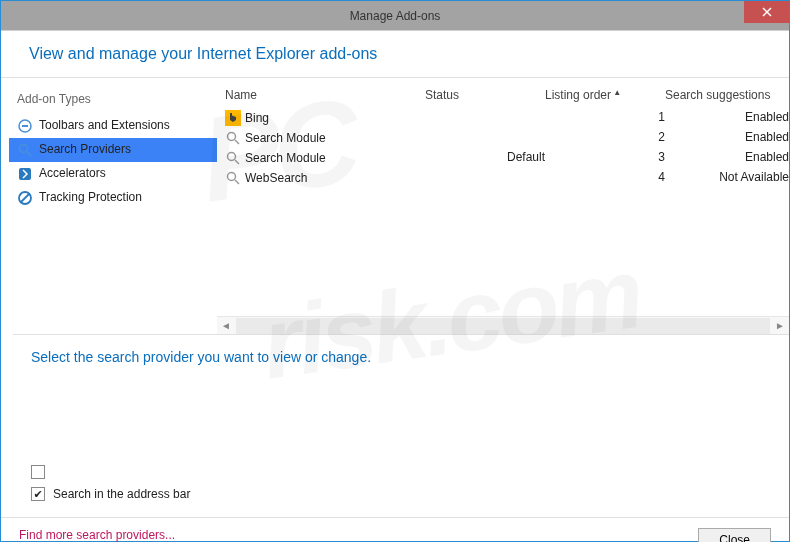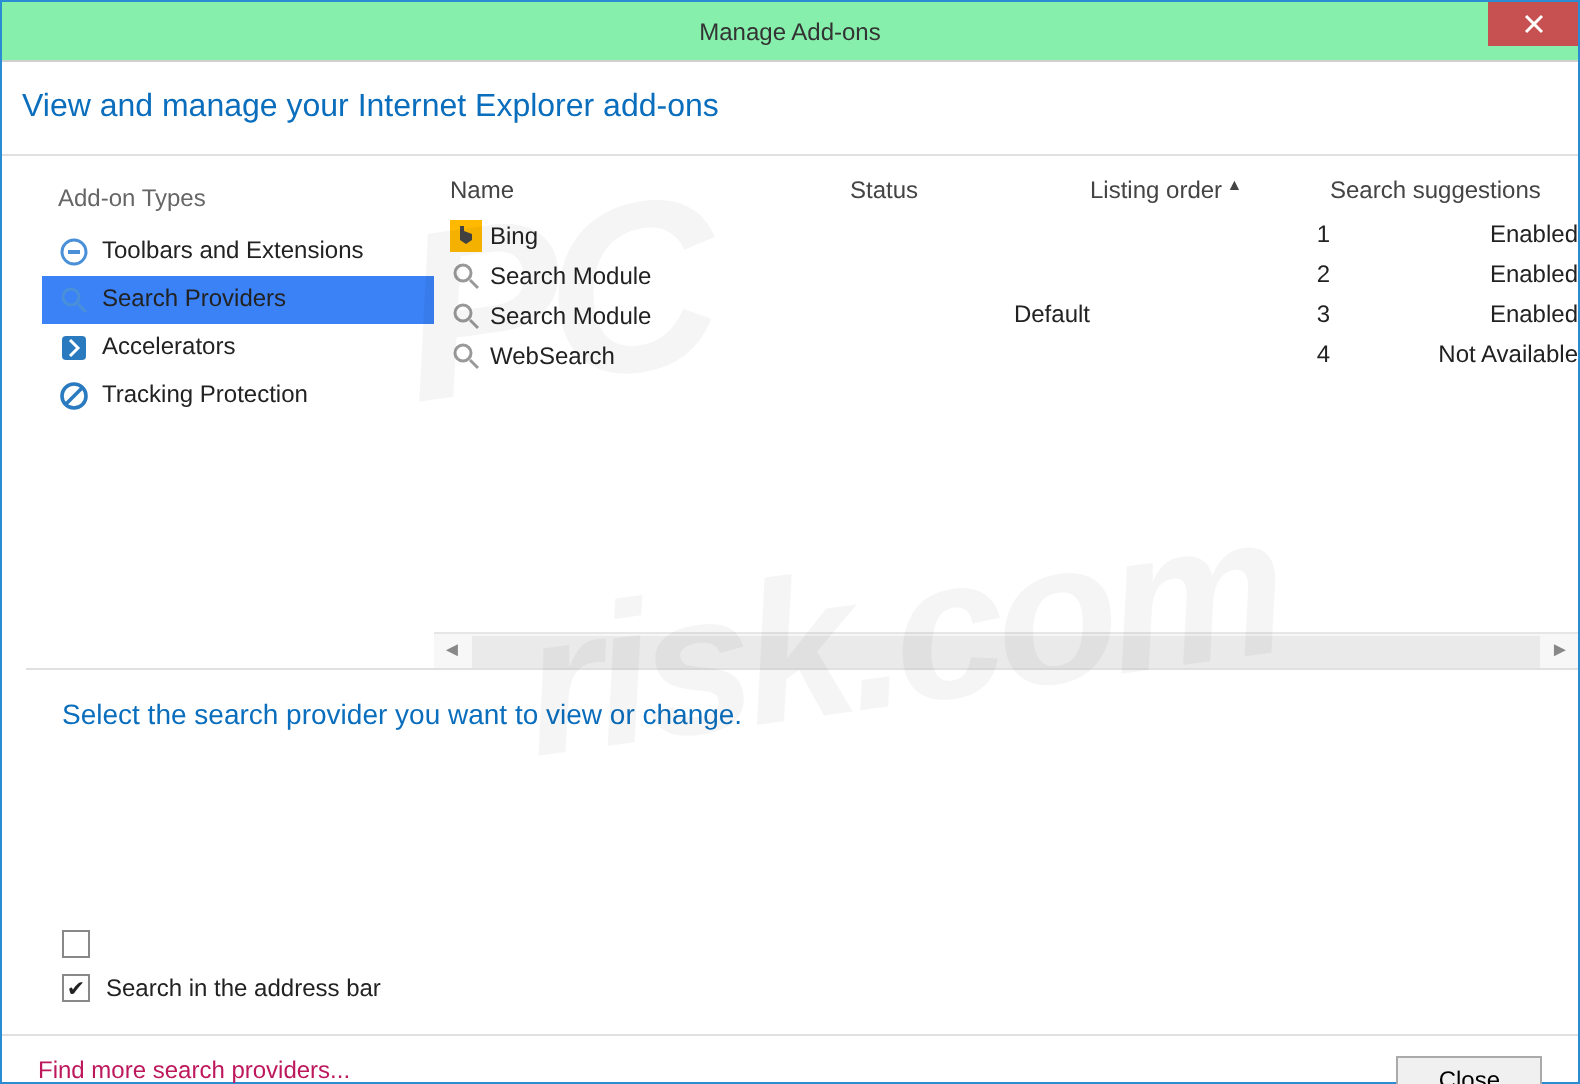--- a/index.html
+++ b/index.html
@@ -1,23 +1,23 @@
 <!DOCTYPE html>
 <html><head>
 <meta charset="utf-8">
 <style>
 * { box-sizing: border-box; margin: 0; padding: 0; }
 body { font-family: "Segoe UI", Tahoma, sans-serif; font-size: 12px; background: #fff; }
 .window { width: 790px; height: 542px; border: 1px solid #2a8dd4; position: relative; background: #fff; }
-.titlebar { height: 30px; background: #86efac; border-bottom: 1px solid #d0d0d0; display: flex; align-items: center; justify-content: center; position: relative; }
+.titlebar { height: 30px; background: #a3a3a3; border-bottom: 1px solid #d0d0d0; display: flex; align-items: center; justify-content: center; position: relative; }
 .titlebar-text { font-size: 12px; color: #333; }
 .close-btn { position: absolute; right: 0; top: 0; width: 45px; height: 22px; background: #c75050; color: #fff; display: flex; align-items: center; justify-content: center; cursor: pointer; font-size: 13px; }
-.header { padding: 14px 10px; color: #0a6ebd; font-size: 16px; border-bottom: 1px solid #e0e0e0; }
+.header { padding: 14px 28px; color: #0a6ebd; font-size: 16px; border-bottom: 1px solid #e0e0e0; }
 .content { display: flex; height: 256px; }
-.sidebar { width: 216px; padding: 10px 0 10px 20px; }
+.sidebar { width: 216px; padding: 10px 0 10px 8px; }
 .sidebar-title { color: #666; font-size: 12px; padding: 4px 8px 8px 8px; }
 .sidebar-item { display: flex; gap: 6px; padding: 4px 8px; cursor: pointer; font-size: 12px; color: #222; }
 .sidebar-item.selected { background: #3b82f6; }
 .icon { width: 16px; height: 16px; display: inline-flex; align-items: center; justify-content: center; flex-shrink: 0; }
 .table-area { flex: 1; padding: 0; overflow: hidden; display: flex; flex-direction: column; }
 .table-head { display: flex; padding: 10px 0 6px 8px; color: #444; font-size: 12px; }
 .col-name { width: 200px; }
 .col-status { width: 120px; }
 .col-order { width: 120px; }
 .col-sugg { flex: 1; }

